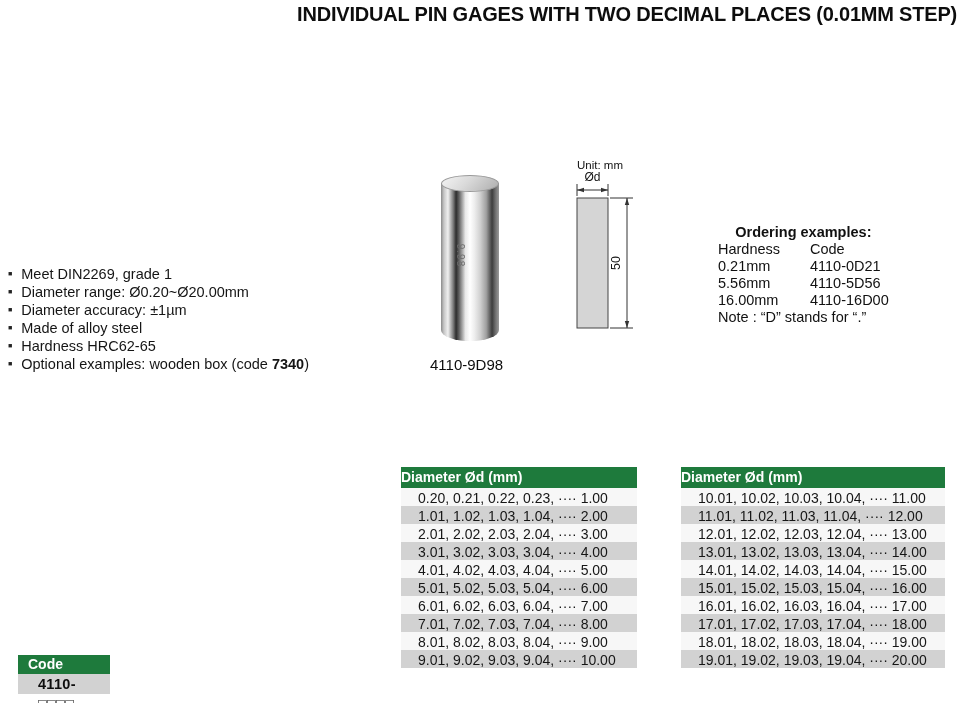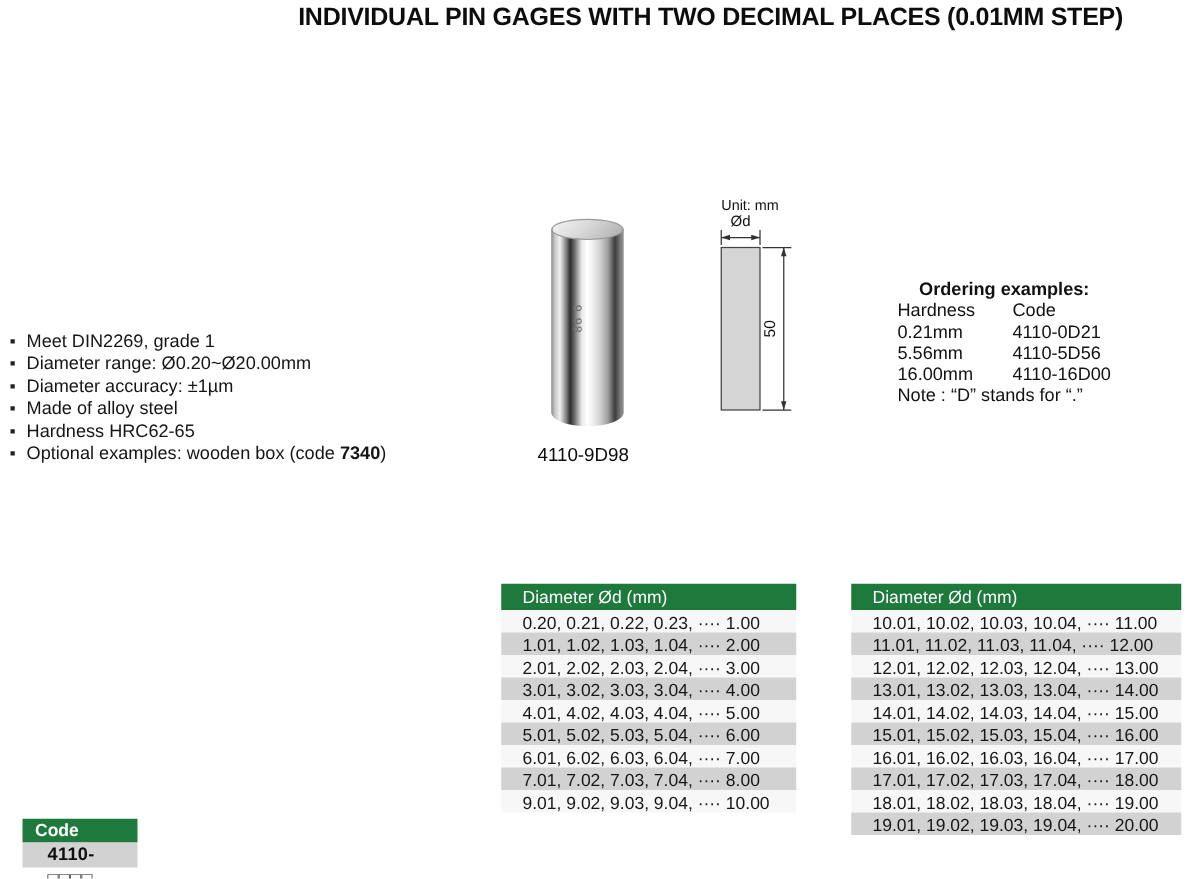--- a/index.html
+++ b/index.html
@@ -10,21 +10,21 @@
     background: #ffffff;
     overflow: hidden;
     font-family: "Liberation Sans", sans-serif;
     color: #111;
   }
 
   
   .title {
     position: absolute;
     left: 180px; right: 4px; top: 3px;
-    text-align: center;
+    text-align: right;
     font-size: 20px;
     font-weight: bold;
     color: #0d0d0d;
     letter-spacing: -0.2px;
     white-space: nowrap;
   }
 
   
   .features {
     position: absolute;
@@ -82,25 +82,24 @@
   .ordering-grid { display: grid; grid-template-columns: 92px auto; }
   .ordering .note { margin-top: 0; }
 
   
   .dtable { position: absolute; top: 467px; }
   .dtable-1 { left: 401px; width: 236px; }
   .dtable-2 { left: 681px; width: 264px; }
   .dtable .thead {
     background: var(--brand-green, #1e7a3c);
     color: #ffffff;
-    font-weight: normal;
+    font-weight: bold;
     font-size: 14px;
     line-height: 21px;
     height: 21px;
-    padding-left: 17px;
   }
   .dtable .trow {
     font-size: 14px;
     line-height: 20.8px;
     height: 18px;
     padding-left: 17px;
     color: #161616;
     white-space: nowrap;
   }
   .dtable .trow:nth-child(odd) { background: var(--row-gray, #d2d2d2); }
@@ -184,20 +183,21 @@
   <div class="dtable dtable-1">
     <div class="thead">Diameter Ød (mm)</div>
     <div class="trow">0.20, 0.21, 0.22, 0.23, ···· 1.00</div>
     <div class="trow">1.01, 1.02, 1.03, 1.04, ···· 2.00</div>
     <div class="trow">2.01, 2.02, 2.03, 2.04, ···· 3.00</div>
     <div class="trow">3.01, 3.02, 3.03, 3.04, ···· 4.00</div>
     <div class="trow">4.01, 4.02, 4.03, 4.04, ···· 5.00</div>
     <div class="trow">5.01, 5.02, 5.03, 5.04, ···· 6.00</div>
     <div class="trow">6.01, 6.02, 6.03, 6.04, ···· 7.00</div>
     <div class="trow">7.01, 7.02, 7.03, 7.04, ···· 8.00</div>
+    <div class="trow">8.01, 8.02, 8.03, 8.04, ···· 9.00</div>
     <div class="trow">9.01, 9.02, 9.03, 9.04, ···· 10.00</div>
   </div>
 
   <div class="dtable dtable-2">
     <div class="thead">Diameter Ød (mm)</div>
     <div class="trow">10.01, 10.02, 10.03, 10.04, ···· 11.00</div>
     <div class="trow">11.01, 11.02, 11.03, 11.04, ···· 12.00</div>
     <div class="trow">12.01, 12.02, 12.03, 12.04, ···· 13.00</div>
     <div class="trow">13.01, 13.02, 13.03, 13.04, ···· 14.00</div>
     <div class="trow">14.01, 14.02, 14.03, 14.04, ···· 15.00</div>

